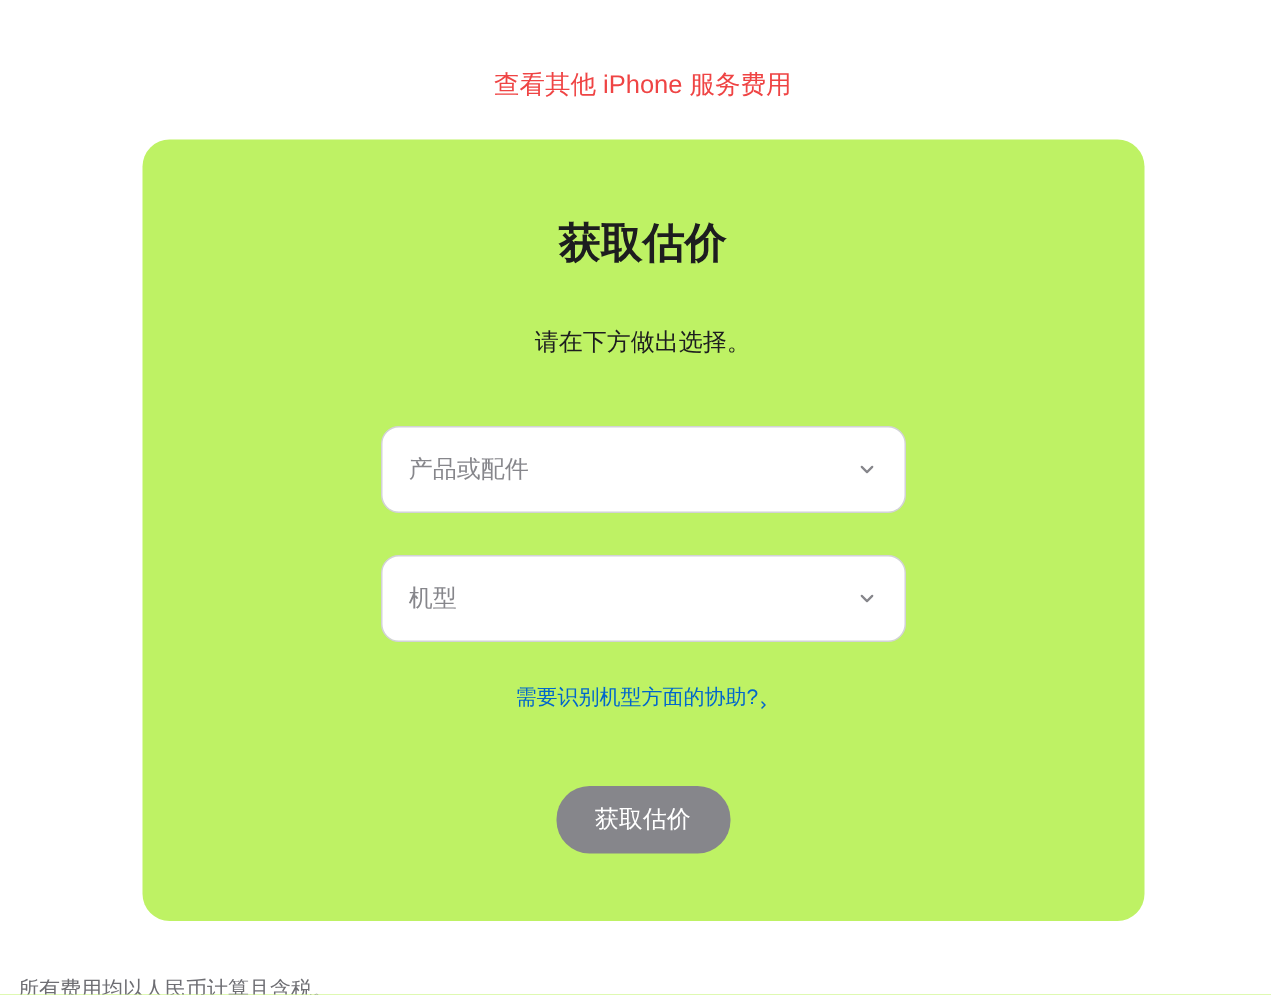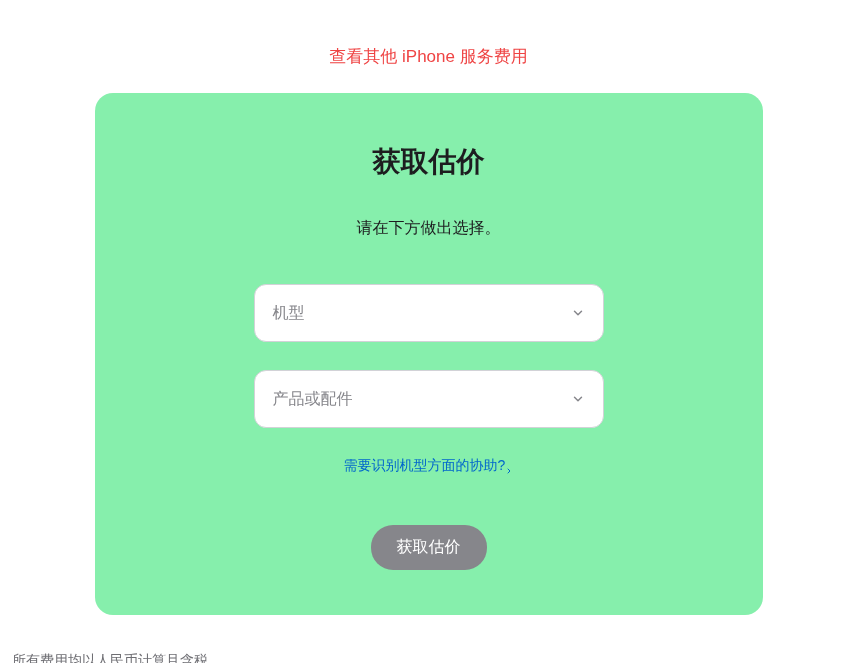--- a/index.html
+++ b/index.html
@@ -22,21 +22,21 @@
       text-align: center;
       padding: 45px 0 25px 0;
     }
     .top-link a {
       color: #ef4444;
       text-decoration: none;
       font-size: 17px;
       font-weight: 400;
     }
     .card {
-      background: #86efac;
+      background: #bef264;
       border-radius: 18px;
       width: 668px;
       margin: 0 auto;
       padding: 50px 40px 45px 40px;
       text-align: center;
     }
     .card-title {
       font-size: 28px;
       font-weight: 600;
       color: #1d1d1f;
@@ -123,32 +123,32 @@
   <div class="top-link">
     <a href="#">查看其他 iPhone 服务费用</a>
   </div>
 
   <div class="card">
     <h2 class="card-title">获取估价</h2>
     <p class="card-subtitle">请在下方做出选择。</p>
 
     <div class="select-wrapper">
       <div class="select-box">
-        <span>机型</span>
+        <span>产品或配件</span>
         <span class="chevron">
           <svg viewBox="0 0 24 24" fill="none" stroke="currentColor" stroke-width="2.5" stroke-linecap="round" stroke-linejoin="round">
               <polyline points="6 9 12 15 18 9"></polyline>
             </svg>
         </span>
       </div>
     </div>
 
     <div class="select-wrapper">
       <div class="select-box">
-        <span>产品或配件</span>
+        <span>机型</span>
         <span class="chevron">
           <svg viewBox="0 0 24 24" fill="none" stroke="currentColor" stroke-width="2.5" stroke-linecap="round" stroke-linejoin="round">
               <polyline points="6 9 12 15 18 9"></polyline>
             </svg>
         </span>
       </div>
     </div>
 
     <a href="#" class="help-link">
       <span>需要识别机型方面的协助?</span>

